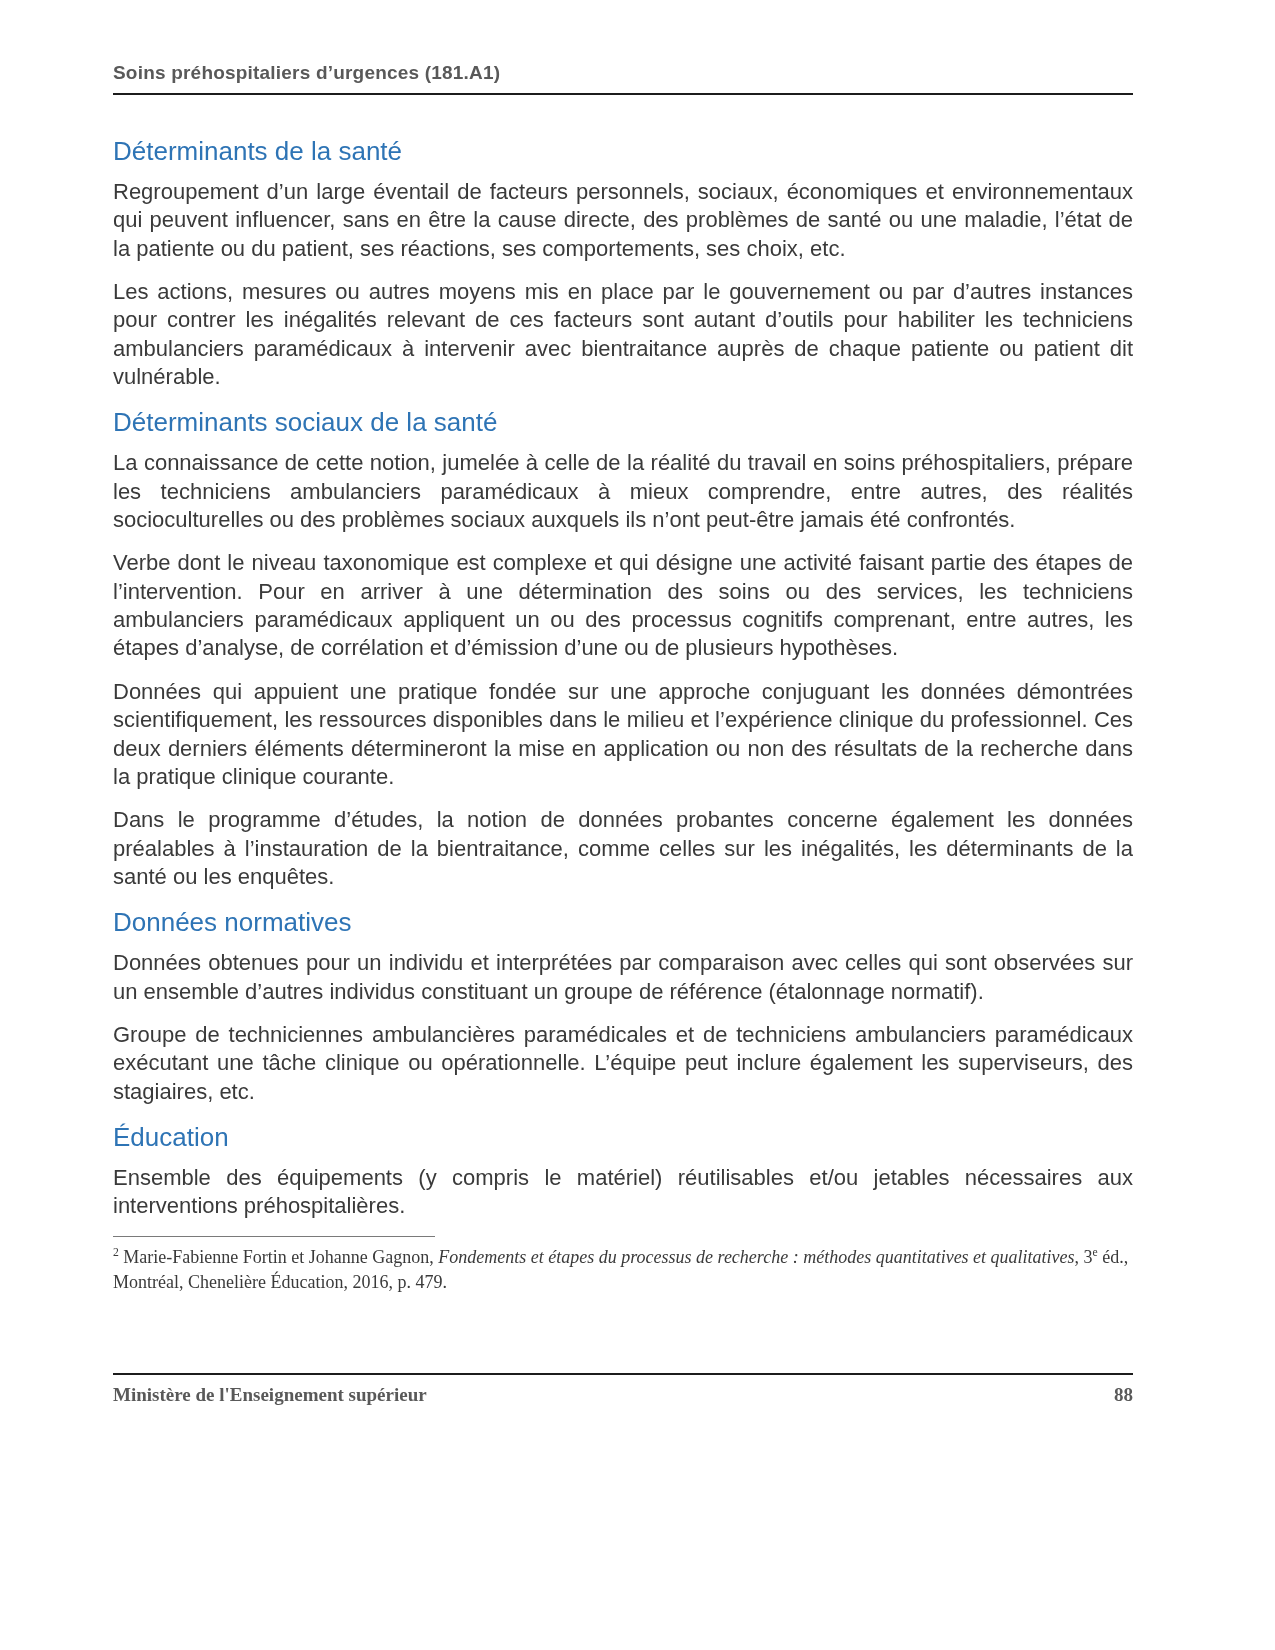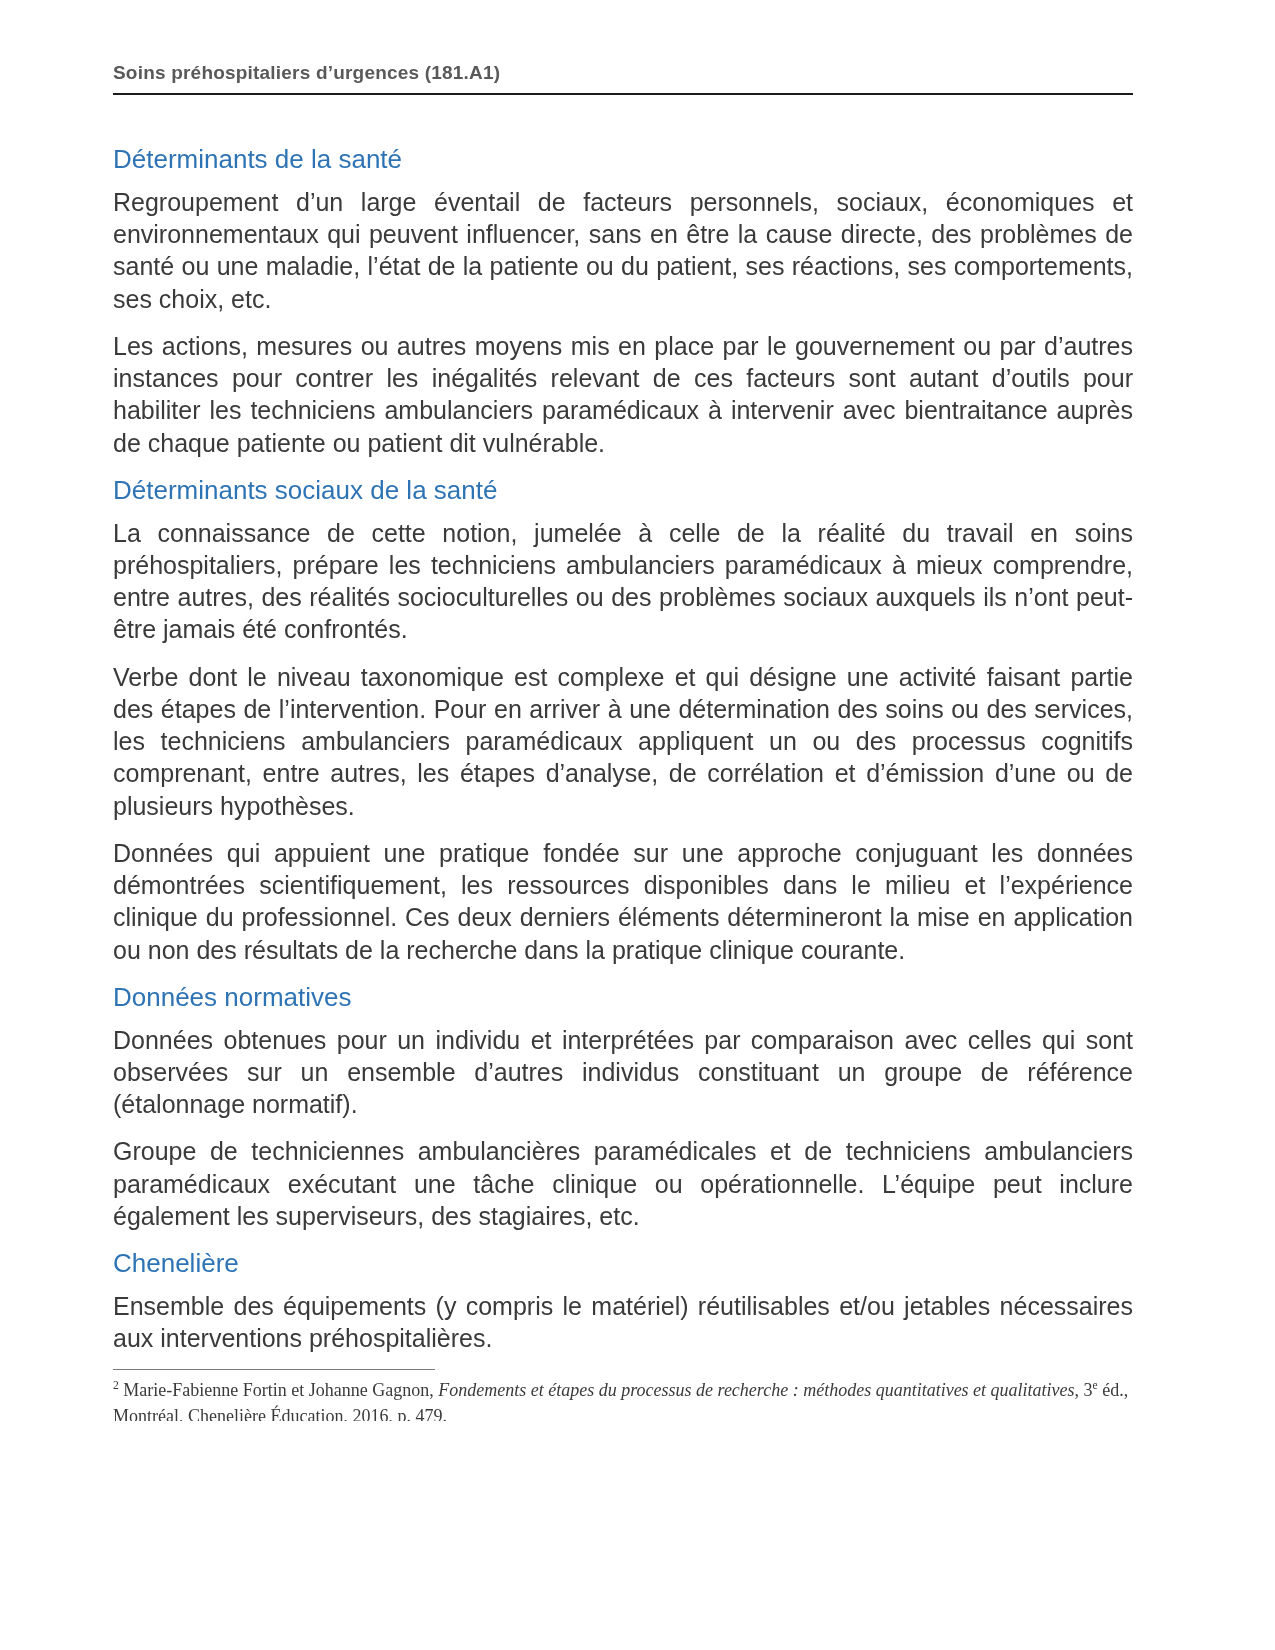--- a/index.html
+++ b/index.html
@@ -40,25 +40,25 @@
 
   .content { margin-top: 40px; flex: 0 0 auto; }
 
   .section-heading {
     font-size: 26px;
     font-weight: 400;
     color: var(--heading-blue);
     margin: 6px 0 12px 0;
     line-height: 1.12;
   }
-  .content section:first-child .section-heading { margin-top: 8px; }
+  .content section:first-child .section-heading { margin-top: 0; }
   .heading-sup { font-size: 0.62em; }
 
   .body-para {
-    font-size: 25px;
+    font-size: 22px;
     line-height: 1.29;
     margin: 4px 0 15px 0;
     text-align: justify;
     color: var(--body-text);
   }
 
   .page-bottom {
     margin-top: auto;
     flex: 0 0 auto;
     padding-bottom: 36px;
@@ -112,33 +112,34 @@
       <h2 class="section-heading"><span>Déterminants sociaux de la santé</span><sup class="heading-sup"></sup></h2>
       <p class="body-para">La connaissance de cette notion, jumelée à celle de la réalité du travail en soins préhospitaliers, prépare les techniciens ambulanciers paramédicaux à mieux comprendre, entre autres, des réalités socioculturelles ou des problèmes sociaux auxquels ils n’ont peut-être jamais été confrontés.</p>
     </section>
 
     <section class="glossary-section">
       <p class="body-para">Verbe dont le niveau taxonomique est complexe et qui désigne une activité faisant partie des étapes de l’intervention. Pour en arriver à une détermination des soins ou des services, les techniciens ambulanciers paramédicaux appliquent un ou des processus cognitifs comprenant, entre autres, les étapes d’analyse, de corrélation et d’émission d’une ou de plusieurs hypothèses.</p>
     </section>
 
     <section class="glossary-section">
       <p class="body-para">Données qui appuient une pratique fondée sur une approche conjuguant les données démontrées scientifiquement, les ressources disponibles dans le milieu et l’expérience clinique du professionnel. Ces deux derniers éléments détermineront la mise en application ou non des résultats de la recherche dans la pratique clinique courante.</p>
+      <p class="body-para">Dans le programme d’études, la notion de données probantes concerne également les données préalables à l’instauration de la bientraitance, comme celles sur les inégalités, les déterminants de la santé ou les enquêtes.</p>
     </section>
 
     <section class="glossary-section">
       <h2 class="section-heading"><span>Données normatives</span><sup class="heading-sup"></sup></h2>
       <p class="body-para">Données obtenues pour un individu et interprétées par comparaison avec celles qui sont observées sur un ensemble d’autres individus constituant un groupe de référence (étalonnage normatif).</p>
     </section>
 
     <section class="glossary-section">
       <p class="body-para">Groupe de techniciennes ambulancières paramédicales et de techniciens ambulanciers paramédicaux exécutant une tâche clinique ou opérationnelle. L’équipe peut inclure également les superviseurs, des stagiaires, etc.</p>
     </section>
 
     <section class="glossary-section">
-      <h2 class="section-heading"><span>Chenelière</span><sup class="heading-sup"></sup></h2>
+      <h2 class="section-heading"><span>Éducation</span><sup class="heading-sup"></sup></h2>
       <p class="body-para">Ensemble des équipements (y compris le matériel) réutilisables et/ou jetables nécessaires aux interventions préhospitalières.</p>
     </section>
 
   </div>
 
   <div class="page-bottom">
     <div class="footnote-sep"></div>
     <p class="footnote"><sup>2</sup><span> Marie-Fabienne Fortin et Johanne Gagnon, </span><span class="fn-title">Fondements et étapes du processus de recherche : méthodes quantitatives et qualitatives</span><span>, 3</span><sup>e</sup><span> éd., Montréal, Chenelière Éducation, 2016, p. 479.</span></p>
 
     <div class="footer-rule"></div>

